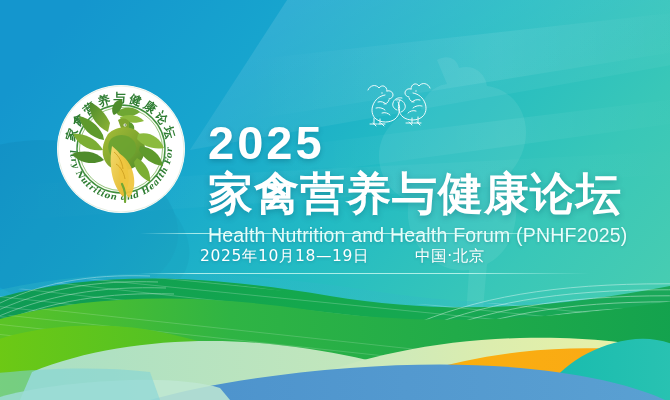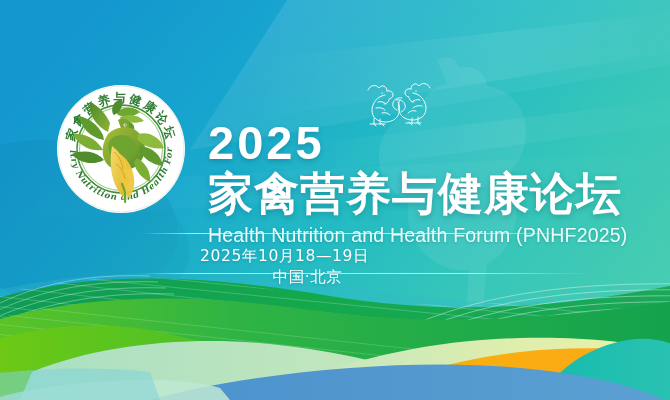--- a/index.html
+++ b/index.html
@@ -43,21 +43,21 @@
   }
 
   
   .rule {
     position:absolute; height:1px;
     background:linear-gradient(90deg,rgba(255,255,255,0) 0%,rgba(215,255,245,.75) 12%,rgba(215,255,245,.75) 72%,rgba(255,255,255,0) 100%);
   }
   .rule.top { left:140px; top:233px; width:450px; }
   .rule.bot { left:140px; top:273px; width:450px; }
 
-  .meta { position:absolute; top:246px; left:200px; display:flex; align-items:center;flex-direction:column; }
+  .meta { position:absolute; top:246px; left:200px; display:flex; align-items:center; }
   .meta .date {
     font-size:15.5px; color:#ffffff; letter-spacing:.6px; white-space:nowrap;
     font-family:"DejaVu Sans","Liberation Sans",sans-serif;
     text-shadow:0 1px 3px rgba(0,70,90,.25);
   }
   .meta .loc {
     margin-left:46px;
     font-size:15.5px; color:#ffffff; letter-spacing:.6px; white-space:nowrap;
     font-family:"DejaVu Sans","Liberation Sans",sans-serif;
     text-shadow:0 1px 3px rgba(0,70,90,.25);

